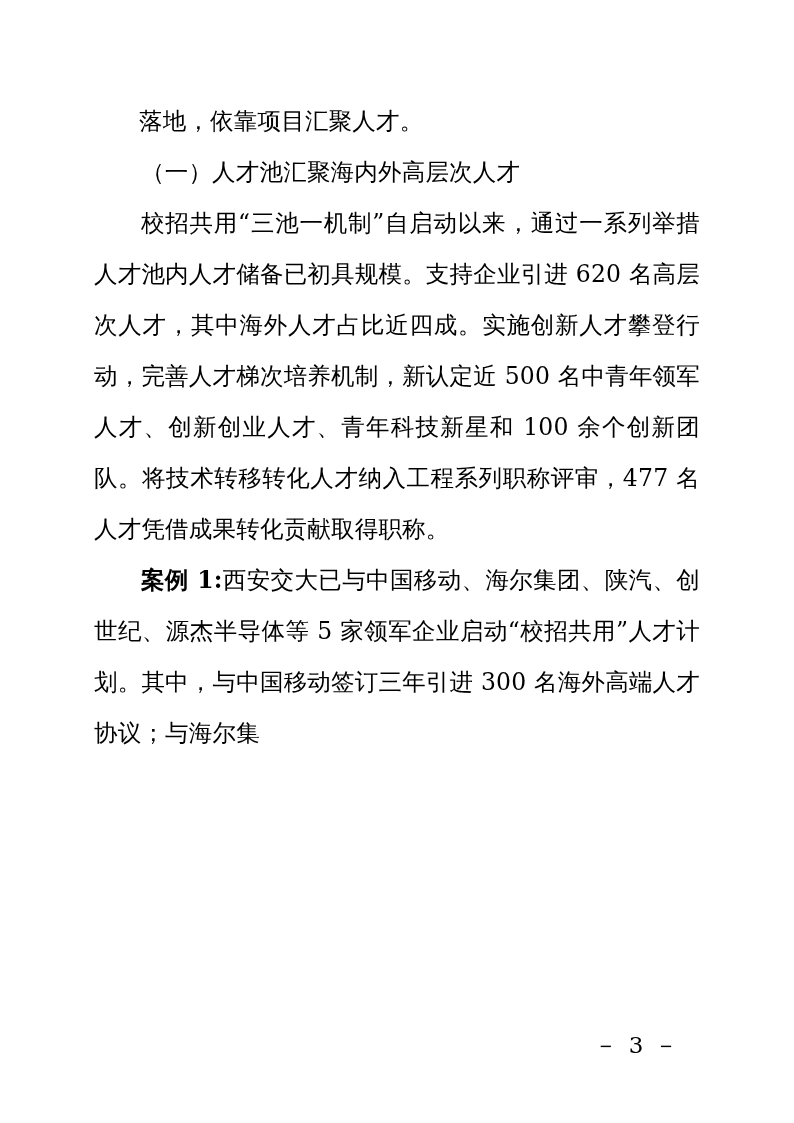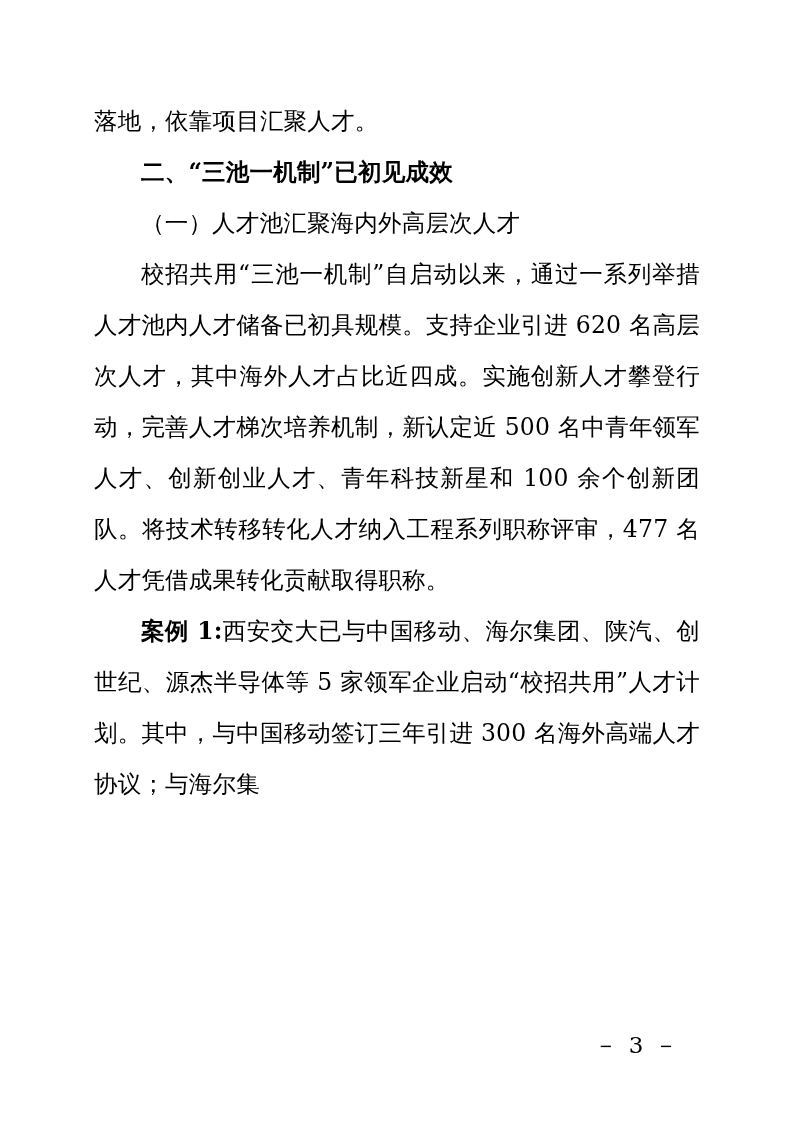--- a/index.html
+++ b/index.html
@@ -33,20 +33,21 @@
   }
   p {
     margin: 0;
     padding: 0;
   }
   .para {
     text-indent: 2em;
   }
   .para-cont {
     text-indent: 0;
+    margin-left: 45px;
   }
   .heading {
     text-indent: 2em;
     font-weight: bold;
   }
   .subheading {
     text-indent: 2em;
     font-weight: normal;
   }
   .bold {
@@ -70,21 +71,20 @@
 </style>
 </head>
 <body>
 
 <div class="page">
   <div class="doc-body">
 
     <p class="para para-cont">落地，依靠项目汇聚人才。</p>
 
 
-    <p class="heading">二、“三池一机制”已初见成效</p>
 
 
     <p class="subheading">（一）人才池汇聚海内外高层次人才</p>
 
     <p class="para">校招共用“三池一机制”自启动以来，通过一系列举措人才池内人才储备已初具规模。支持企业引进 620 名高层次人才，其中海外人才占比近四成。实施创新人才攀登行动，完善人才梯次培养机制，新认定近 500 名中青年领军人才、创新创业人才、青年科技新星和 100 余个创新团队。将技术转移转化人才纳入工程系列职称评审，477 名人才凭借成果转化贡献取得职称。</p>
 
     <p class="para"><span class="bold">案例 1:</span><span>西安交大已与中国移动、海尔集团、陕汽、创世纪、源杰半导体等 5 家领军企业启动“校招共用”人才计划。其中，与中国移动签订三年引进 300 名海外高端人才协议；与海尔集</span></p>
 
   </div>
 </div>

